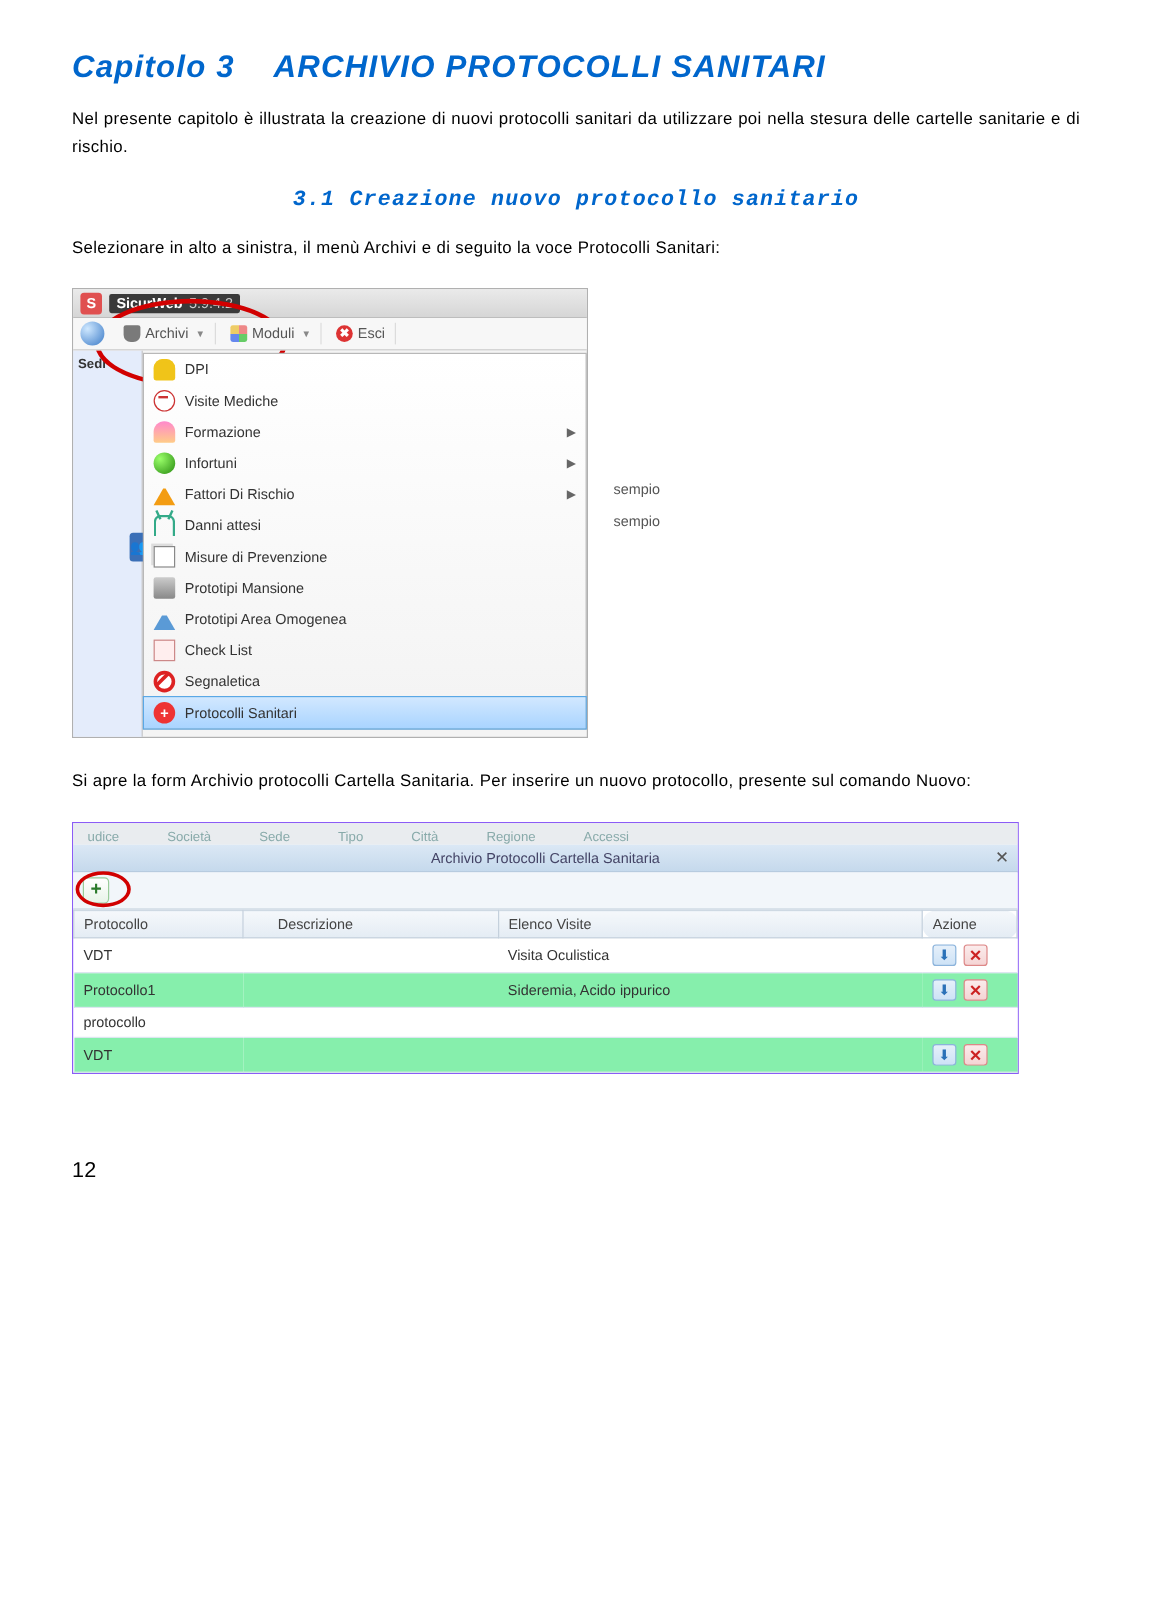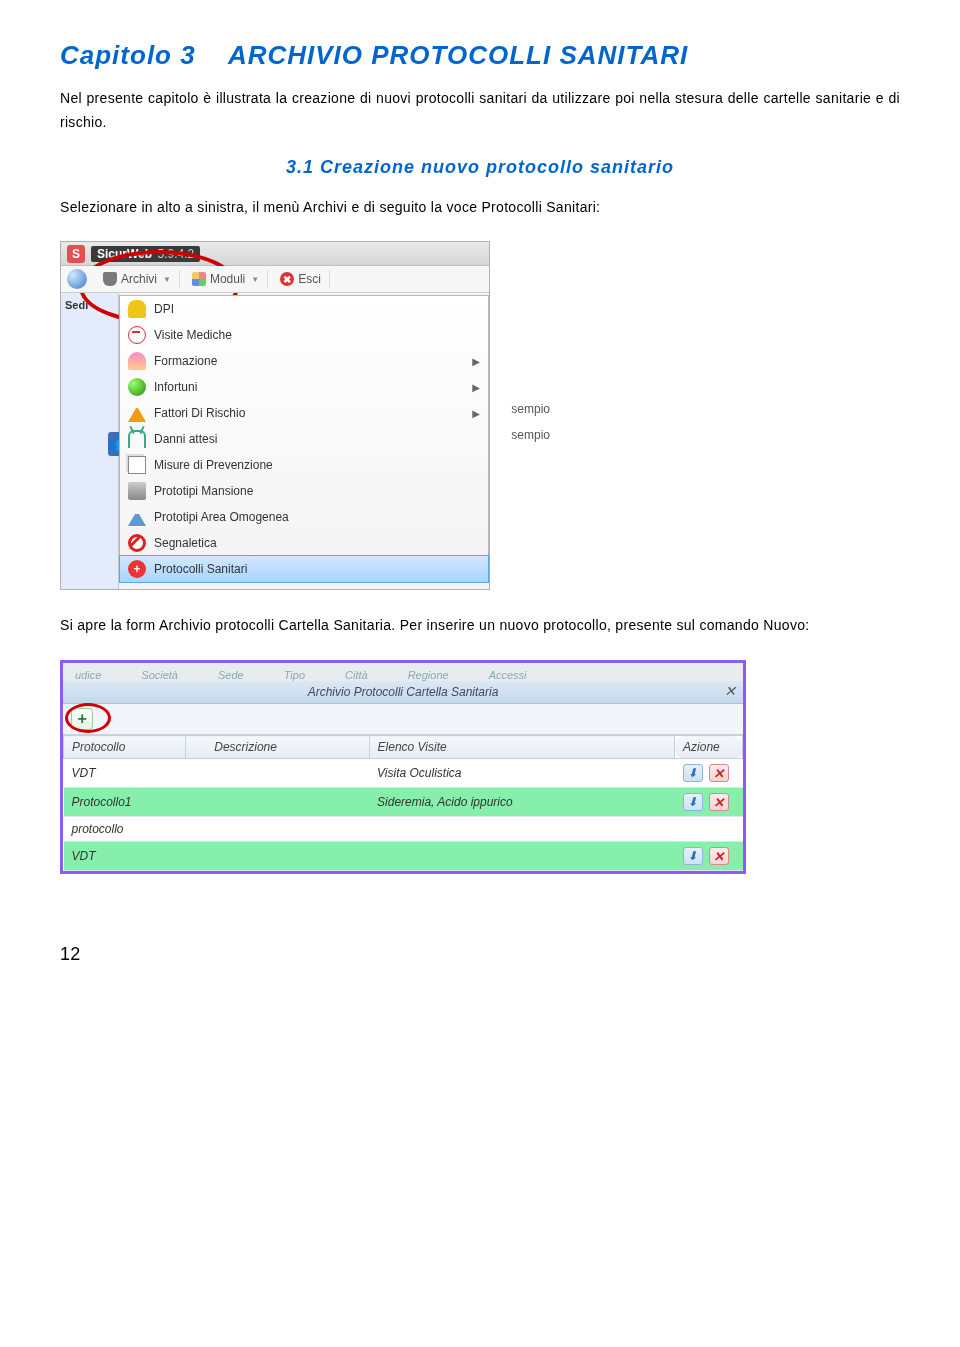--- a/index.html
+++ b/index.html
@@ -23,21 +23,21 @@
   .chapter-heading .chaptitle { font-style: italic; }
   .body-text {
     font-size: 14px;
     line-height: 1.7;
     color: #000;
     text-align: justify;
     letter-spacing: 0.3px;
     margin-bottom: 22px;
   }
   .section-heading {
-    font-family: Liberation Sans, sans-serif;
+    font-family: Liberation Mono, monospace;
     font-size: 18px;
     color: #0066cc;
     font-weight: bold;
     text-align: center;
     letter-spacing: 1px;
     margin: 18px 0;
     font-style: italic;
   }
   .figure {
     margin: 10px 0 24px 0;
@@ -161,26 +161,25 @@
   .i-doc { width:12px;height:14px;background:#fff;border:1px solid #888;box-shadow:-2px -2px 0 #ddd;}
   .i-proto { width:14px;height:14px;background:linear-gradient(#ccc,#888);border-radius:2px;}
   .i-area { width:0;height:0;border-left:7px solid transparent;border-right:7px solid transparent;border-bottom:12px solid #5a9ad6;}
   .i-check { width:12px;height:14px;background:#fee;border:1px solid #c88;}
   .i-segn { width:14px;height:14px;border-radius:50%;background:#fff;border:3px solid #d22;position:relative;}
   .i-segn::after{content:"";position:absolute;width:14px;height:3px;background:#d22;top:3px;left:-3px;transform:rotate(-45deg);}
   .i-plus { width:14px;height:14px;border-radius:50%;background:#e33;color:#fff;display:flex;align-items:center;justify-content:center;font-weight:bold;font-size:12px;}
 
   
   .ss2 {
-    width: 686px;
+    width: 789px;
     font-family: Tahoma, Arial, sans-serif;
     font-size: 12px;
-    border: 3px solid #8b5cf6;
-    position: relative;
-    font-style: italic;
+    border: 1px solid #8b5cf6;
+    position: relative;
   }
   .ss2-tabbar {
     display: flex; align-items: flex-end;
     background: #e9ecef;
     border-bottom: none;
     height: 18px;
     padding: 0 12px;
     gap: 40px;
     color: #8aa;
     font-size: 11px;
@@ -336,20 +335,24 @@
             <span class="ic i-doc"></span>
             <span>Misure di Prevenzione</span>
           </div>
           <div class="mrow">
             <span class="ic i-proto"></span>
             <span>Prototipi Mansione</span>
           </div>
           <div class="mrow">
             <span class="ic i-area"></span>
             <span>Prototipi Area Omogenea</span>
+          </div>
+          <div class="mrow">
+            <span class="ic i-check"></span>
+            <span>Check List</span>
           </div>
           <div class="mrow">
             <span class="ic i-segn"></span>
             <span>Segnaletica</span>
           </div>
           <div class="mrow hover">
             <span class="ic i-plus">+</span>
             <span>Protocolli Sanitari</span>
           </div>
         </div>

